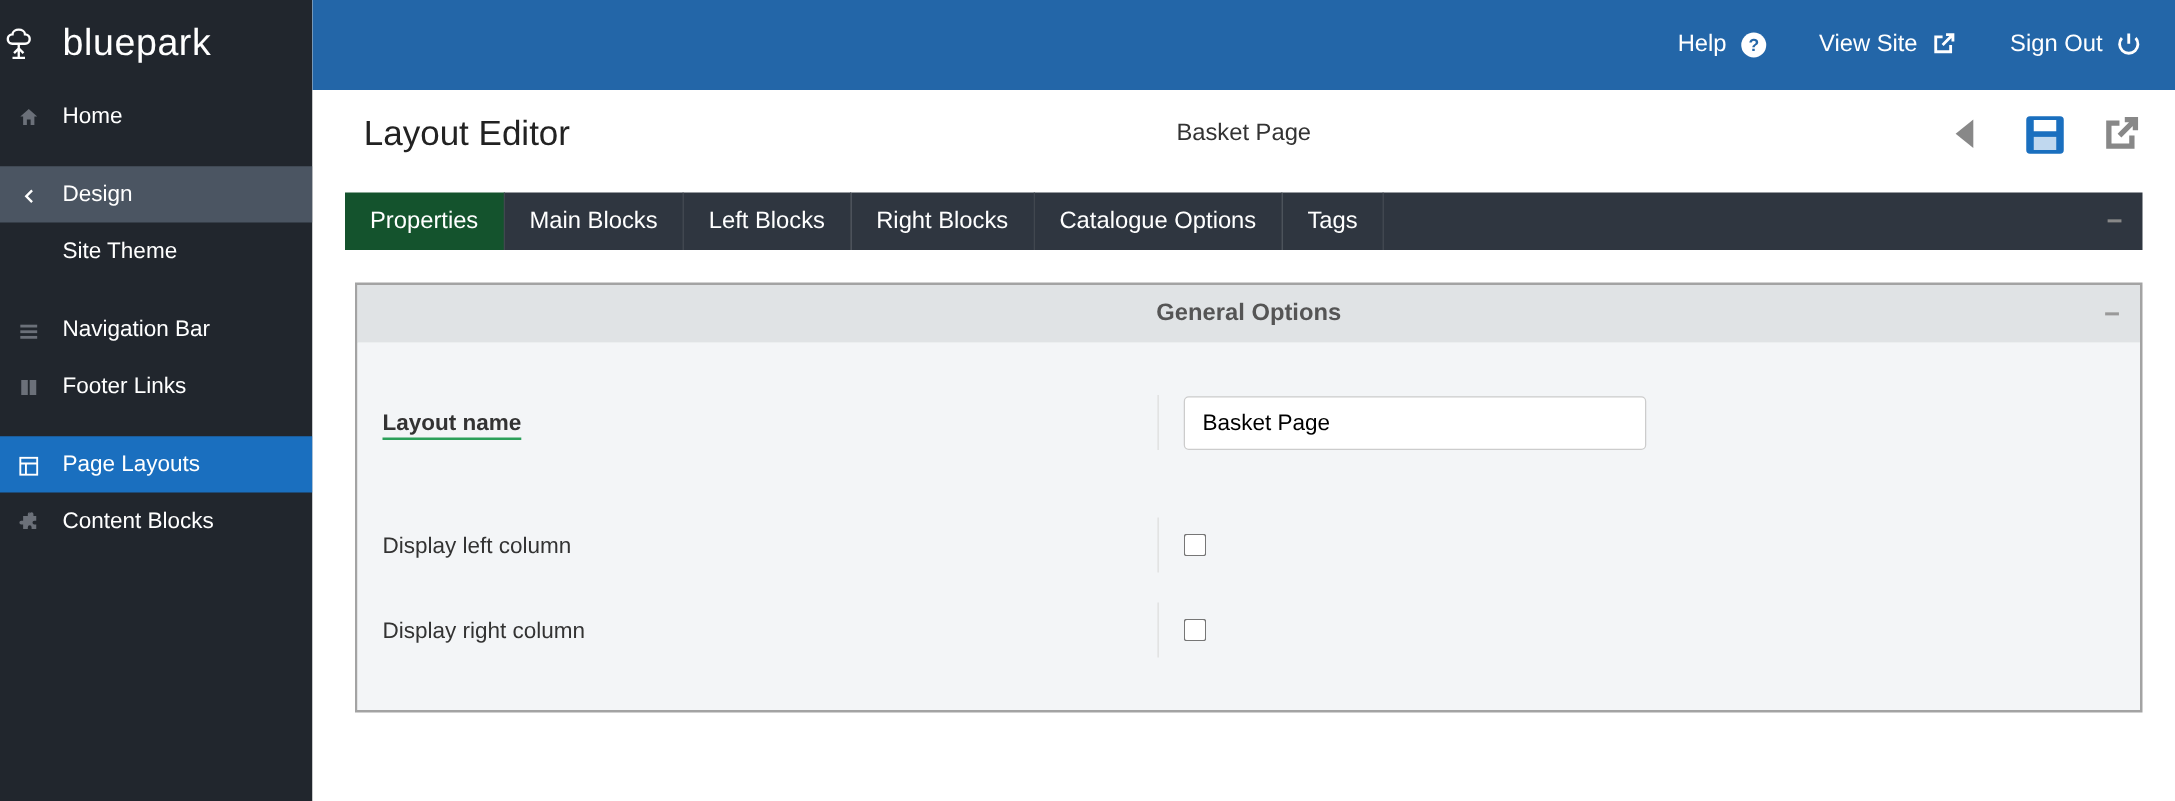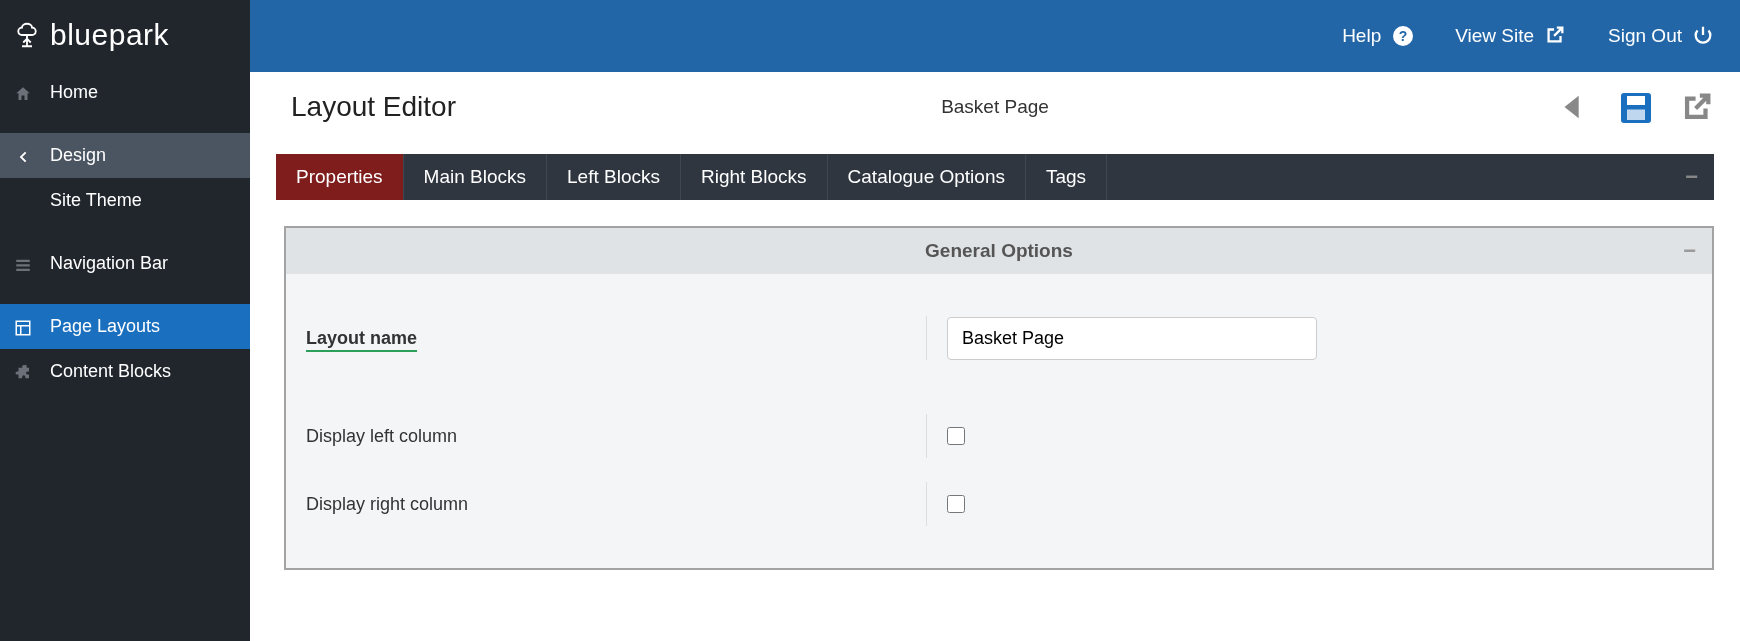--- a/index.html
+++ b/index.html
@@ -2,21 +2,21 @@
 <html><head>
 <meta charset="utf-8">
 <style>
 * { margin: 0; padding: 0; box-sizing: border-box; }
 body { font-family: -apple-system, BlinkMacSystemFont, 'Segoe UI', Arial, sans-serif; background: #fff; }
 
 .layout { display: flex; height: 641px; width: 1740px; }
 
 
 .sidebar { width: 250px; background: #21262d; color: #fff; flex-shrink: 0; }
-.logo-area { padding: 18px 12px; display: flex; align-items: center; gap: 8px; }
+.logo-area { padding: 18px 0; display: flex; align-items: center; gap: 20px; }
 .logo-icon { width: 30px; height: 30px; }
 .logo-text { font-size: 30px; font-weight: 300; letter-spacing: 0.5px; }
 .nav-item { display: flex; align-items: flex-end; gap: 18px; padding: 12px 14px; cursor: pointer; color: #fff; font-size: 18px; }
 .nav-item.selected { background: #4b5562; }
 .nav-item.active { background: #1a6fbf; }
 .nav-icon { width: 18px; height: 18px; color: #6b7079; display: flex; align-items: center; justify-content: center; }
 .nav-group-spacer { height: 18px; }
 
 
 .main { flex: 1; display: flex; flex-direction: column; background: #fff; }
@@ -31,21 +31,21 @@
 .page-title { font-size: 28px; font-weight: 400; color: #222; }
 .page-subtitle { font-size: 19px; color: #333; position: absolute; left: 50%; transform: translateX(-50%); }
 .header-row { position: relative; }
 .header-actions { margin-left: auto; display: flex; align-items: center; gap: 28px; }
 .header-action-icon { width: 34px; height: 34px; cursor: pointer; color: #888; }
 .save-icon { color: #1a6fbf; }
 
 
 .tabs { display: flex; margin: 0 26px; }
 .tab { padding: 12px 20px; background: #2f3640; color: #fff; font-size: 19px; cursor: pointer; border-right: 1px solid #41474f; }
-.tab.active { background: #7f1d1d; }
+.tab.active { background: #14532d; }
 .tab-filler { flex: 1; background: #2f3640; display: flex; align-items: center; justify-content: flex-end; padding: 0 16px; }
 .tab-collapse { color: #888; font-size: 22px; font-weight: bold; }
 
 
 .panel { margin: 26px 26px 0 34px; border: 2px solid #a3a3a3; }
 .panel-header { background: #e0e3e5; padding: 12px 16px; display: flex; align-items: center; justify-content: center; position: relative; }
 .panel-header-text { font-size: 19px; color: #555; font-weight: 600; }
 .panel-collapse { position: absolute; right: 16px; color: #999; font-size: 22px; font-weight: bold; }
 .panel-body { background: #f3f5f7; padding: 30px 20px; }
 
@@ -105,20 +105,29 @@
       <span class="nav-icon">
         <svg viewBox="0 0 24 24" fill="currentColor" width="18" height="18">
             <rect x="3" y="5" width="18" height="3"></rect>
             <rect x="3" y="11" width="18" height="3"></rect>
             <rect x="3" y="17" width="18" height="3"></rect>
           </svg>
       </span>
       <span>Navigation Bar</span>
     </div>
 
+    <div class="nav-item">
+      <span class="nav-icon">
+        <svg viewBox="0 0 24 24" fill="currentColor" width="18" height="18">
+            <rect x="4" y="4" width="7" height="16"></rect>
+            <rect x="13" y="4" width="7" height="16"></rect>
+          </svg>
+      </span>
+      <span>Footer Links</span>
+    </div>
 
     <div class="nav-group-spacer"></div>
 
     <div class="nav-item active">
       <span class="nav-icon" style="color:#fff;">
         <svg viewBox="0 0 24 24" fill="none" stroke="currentColor" stroke-width="2" width="18" height="18">
             <rect x="3" y="3" width="18" height="18"></rect>
             <path d="M3 9h18M9 9v12"></path>
           </svg>
       </span>

